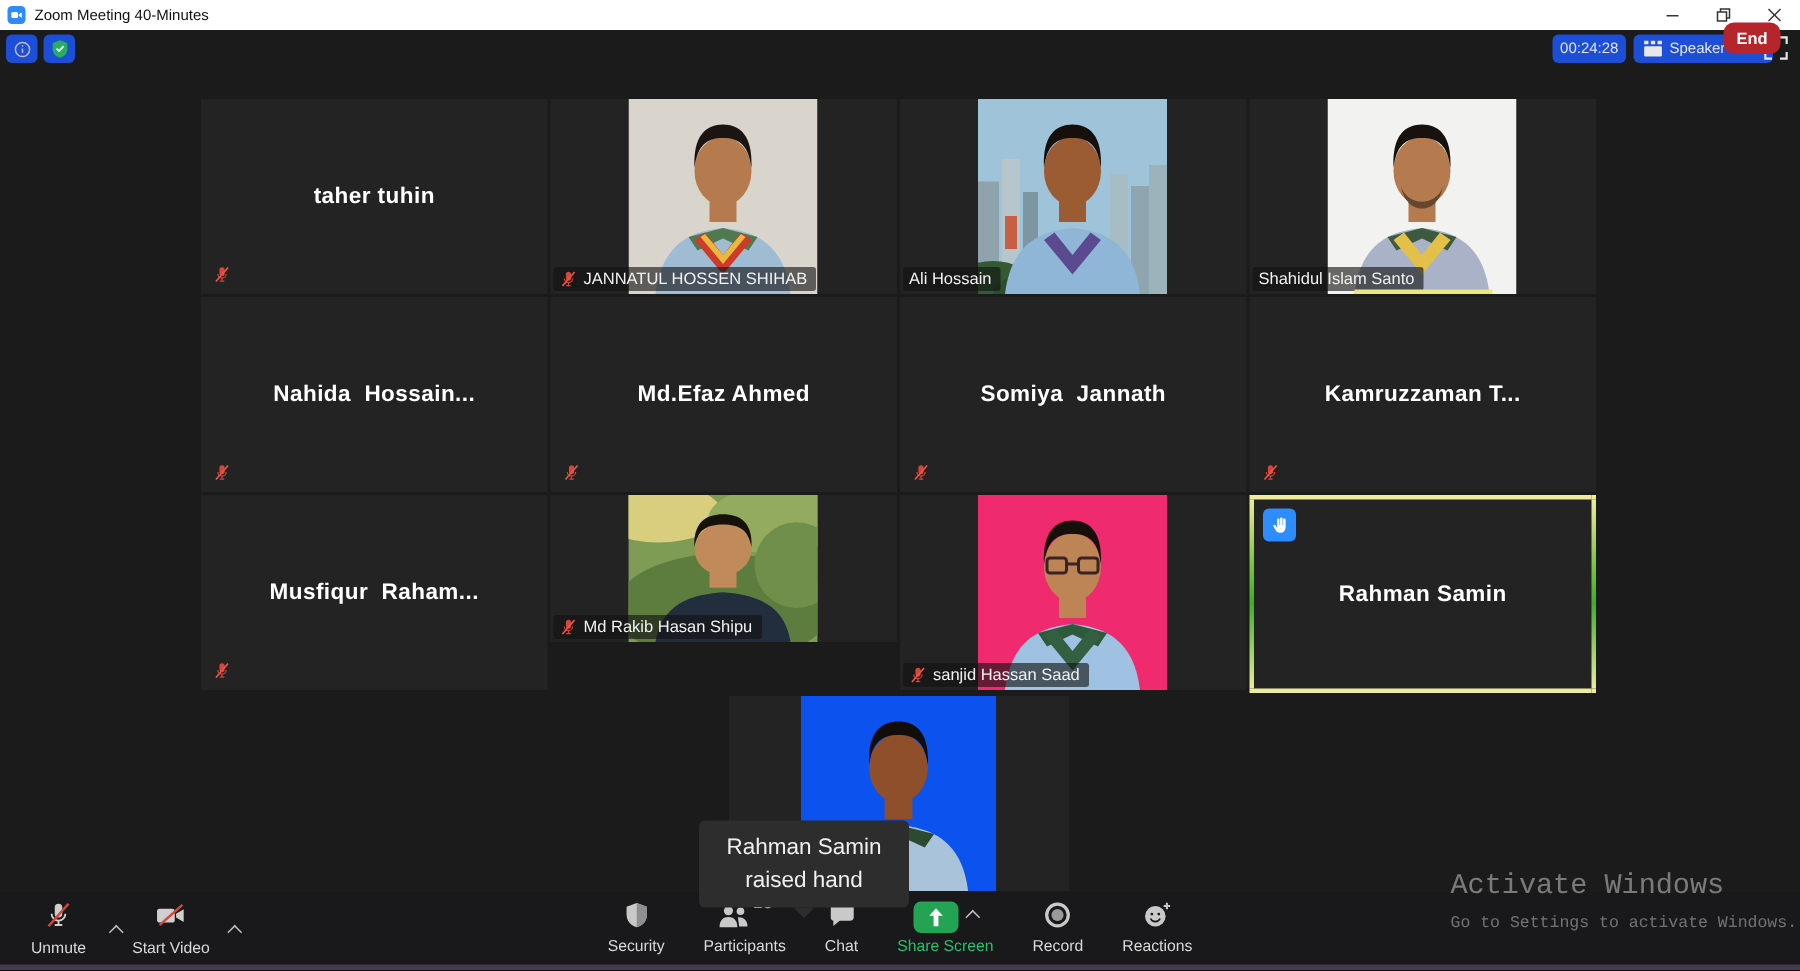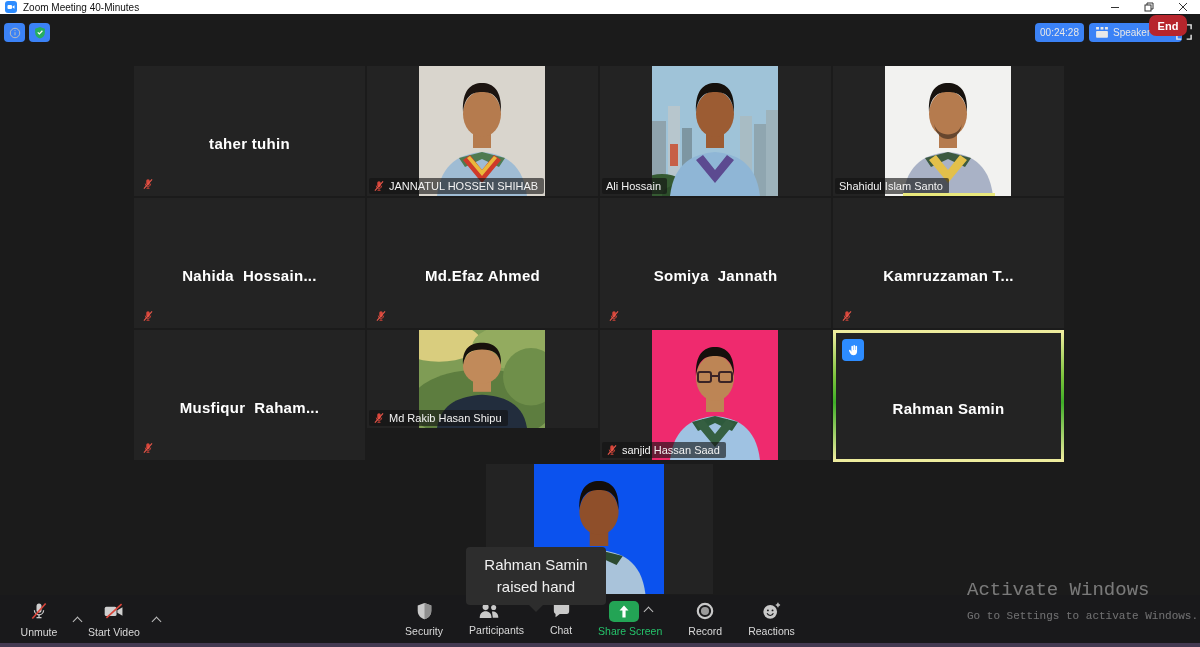--- a/index.html
+++ b/index.html
@@ -1,39 +1,39 @@
 <!DOCTYPE html>
 <html><head>
 <meta charset="utf-8">
 <style>
   html,body{margin:0;padding:0;background:#000;}
   #app{position:relative;width:1200px;height:647px;overflow:hidden;
        font-family:"Liberation Sans",sans-serif;background:#1b1b1b;}
 
   
-  .titlebar{position:absolute;left:0;top:0;width:1200px;height:14px;background:#ffffff;
+  .titlebar{position:absolute;left:0;top:0;width:1200px;height:20px;background:#ffffff;
             display:flex;align-items:center;}
   .zoom-app-icon{width:12px;height:12px;border-radius:3px;background:#2d8cff;margin:0 6px 0 5px;
                  display:flex;align-items:center;justify-content:center;flex:0 0 auto;}
   .win-title{font-size:10px;color:#111;flex:1 1 auto;}
   .win-btn{width:34px;height:18px;display:flex;align-items:center;justify-content:center;}
 
   
-  .top-chip{position:absolute;background:#3b82f6;border-radius:4px;display:flex;
+  .top-chip{position:absolute;background:#1d4ed8;border-radius:4px;display:flex;
             align-items:center;justify-content:center;color:#e8e8e8;}
   .icon-chip{width:21px;height:19px;top:23px;}
   .timer-chip{left:1035px;top:23px;width:49px;height:19px;font-size:10px;}
   .view-chip{left:1089px;top:23px;height:19px;padding:0 7px;font-size:10px;gap:5px;}
   .fs-btn{position:absolute;left:1176px;top:24px;width:18px;height:18px;}
 
   
   .tile{position:absolute;background:#232323;overflow:hidden;}
   .center-name{position:absolute;left:0;right:0;top:50%;transform:translateY(-50%);
                text-align:center;color:#fff;font-size:15px;font-weight:bold;
-               white-space:pre;letter-spacing:.3px;margin-top:12px;}
+               white-space:pre;letter-spacing:.3px;}
   .photo{position:absolute;top:0;bottom:0;}
   .plate{position:absolute;left:2px;bottom:2px;background:rgba(18,18,18,.62);color:#f2f2f2;
          font-size:11px;padding:2px 6px 2px 4px;display:flex;align-items:flex-end;gap:4px;
          border-radius:2px;white-space:nowrap;z-index:3;}
   .tile-mic{position:absolute;left:8px;bottom:8px;width:13px;height:13px;z-index:3;}
   .js-mic{display:inline-block;width:12px;height:12px;flex:0 0 auto;}
   .speak-bar{position:absolute;bottom:0;left:50%;transform:translateX(-50%);
              width:92px;height:3px;background:#e9e87c;z-index:4;}
   .tile.active-border{border:3px solid;
       border-image:linear-gradient(180deg,#efec9e 0%,#7cc43c 35%,#3fae28 55%,#efec9e 100%) 1;}

